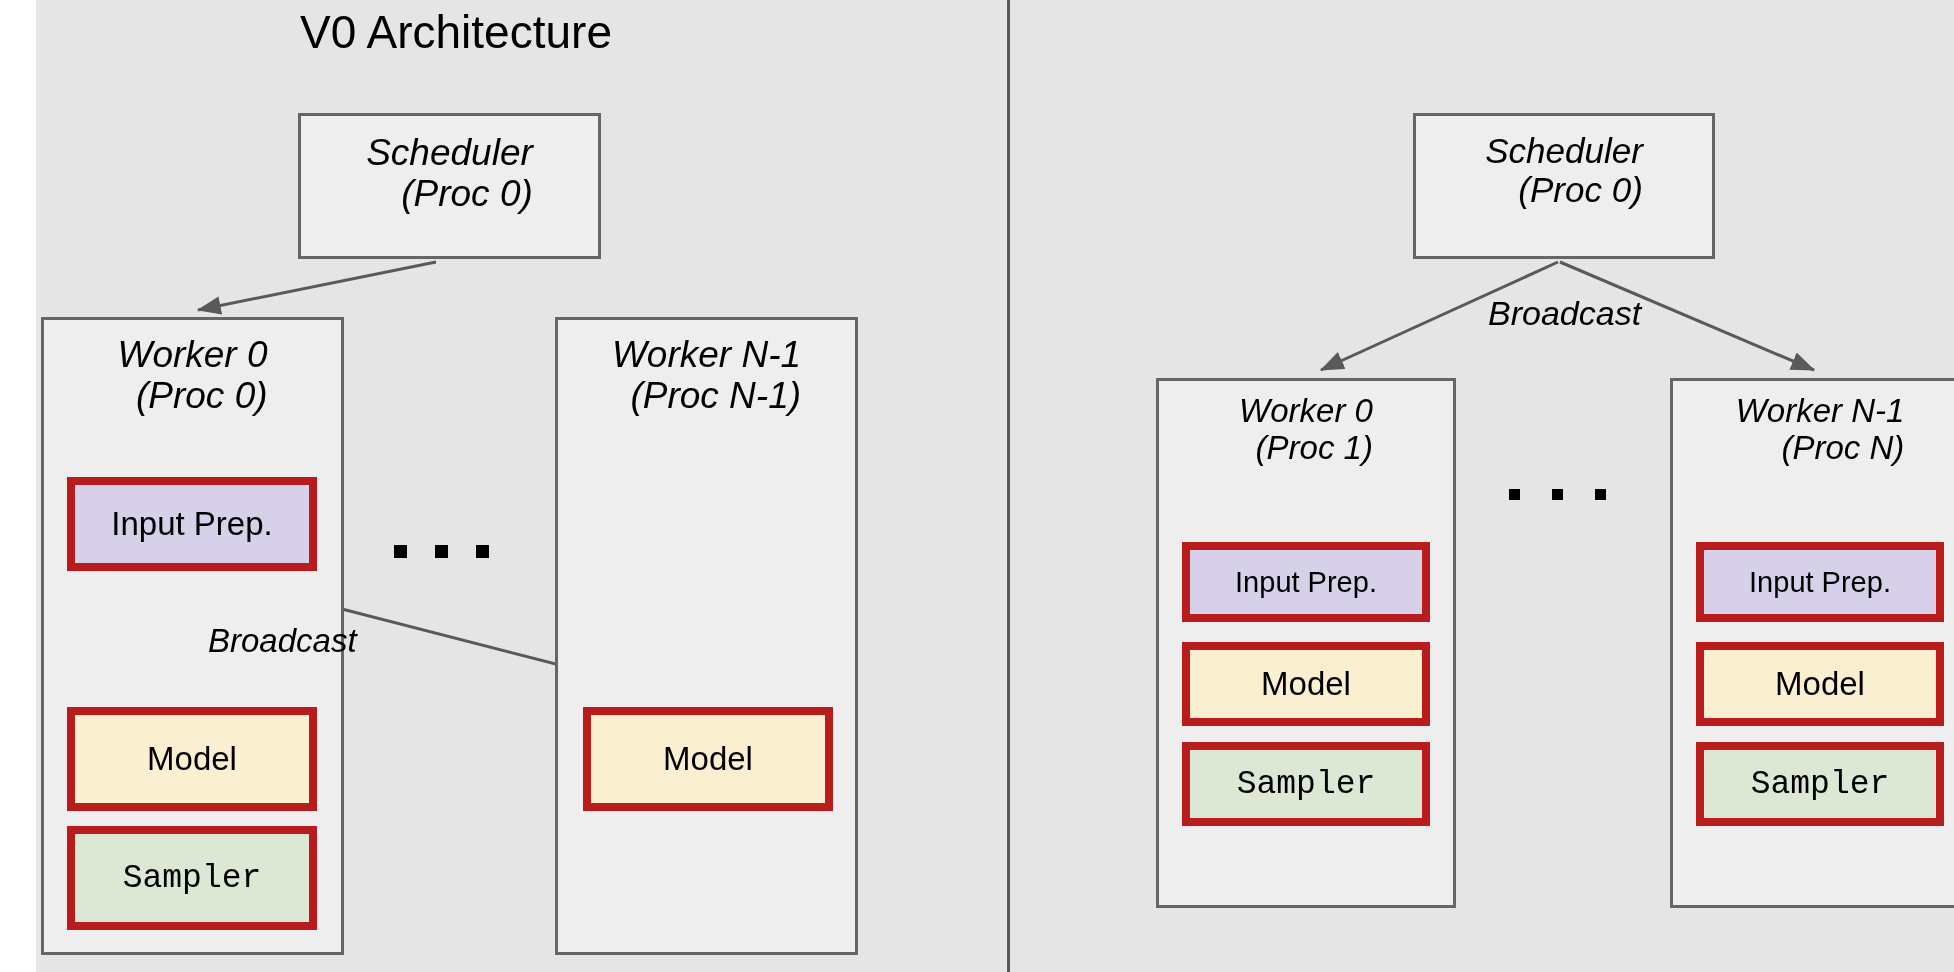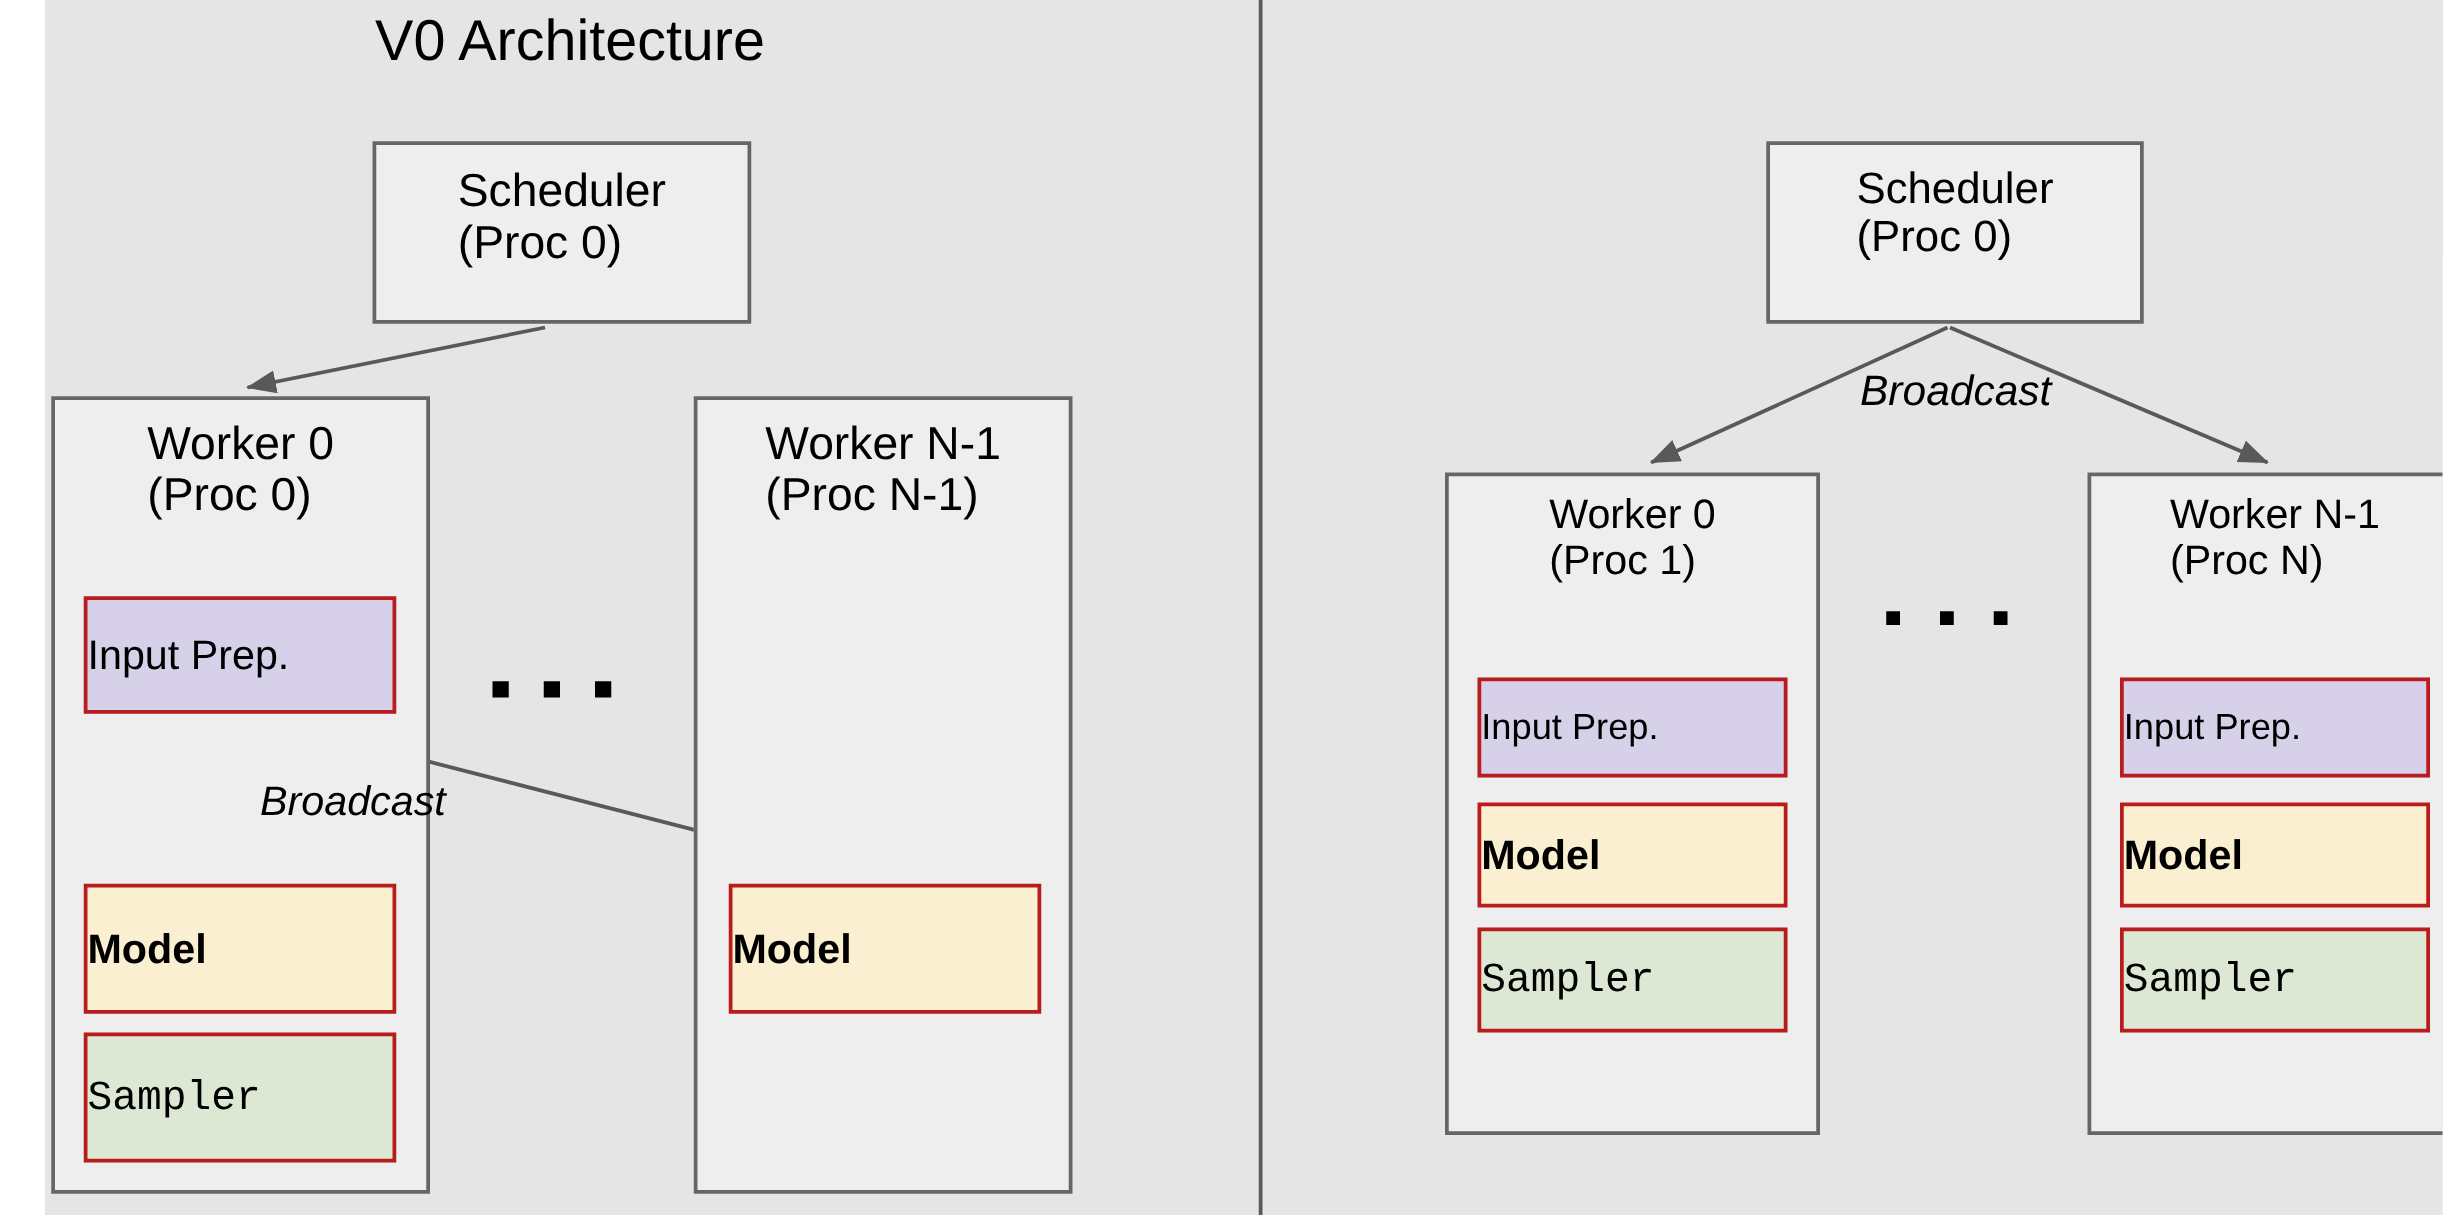--- a/index.html
+++ b/index.html
@@ -40,55 +40,56 @@
     box-sizing: border-box;
     border: 3px solid #666666;
     display: flex;
     flex-direction: column;
     align-items: center;
   }
   .container-box {
     background: #eeeeee;
   }
   .box-label {
-    text-align: left;
+    text-align: right;
     white-space: pre-line;
     line-height: 1.12;
+    font-style: italic;
   }
   .worker-title {
     font-size: 37px;
     margin-top: 14px;
   }
   .worker-title-v1 {
     font-size: 33px;
     margin-top: 12px;
   }
   .sched-title {
     font-size: 37px;
     margin-top: 16px;
   }
   .sched-title-v1 {
     font-size: 35px;
     margin-top: 15px;
   }
   .leaf-box {
     position: absolute;
     box-sizing: border-box;
-    border: 3px solid #b91c1c;
+    border: 8px solid #b91c1c;
     display: flex;
     align-items: center;
-    justify-content: flex-start;
+    justify-content: center;
     font-size: 33px;
     text-align: center;
   }
   .leaf-box.small {
     font-size: 29px;
   }
   .c-input  { background: #d6d0e8; }
-  .c-model  { background: #fbefd2; font-weight: bold; }
+  .c-model  { background: #fbefd2; }
   .c-sampler{ background: #dde8d4; font-family: Liberation Mono, monospace; }
 
   .edge-label {
     position: absolute;
     font-size: 33px;
     white-space: nowrap;
     background: transparent;
     font-style: italic;
   }
   .edge-label.v1 {

